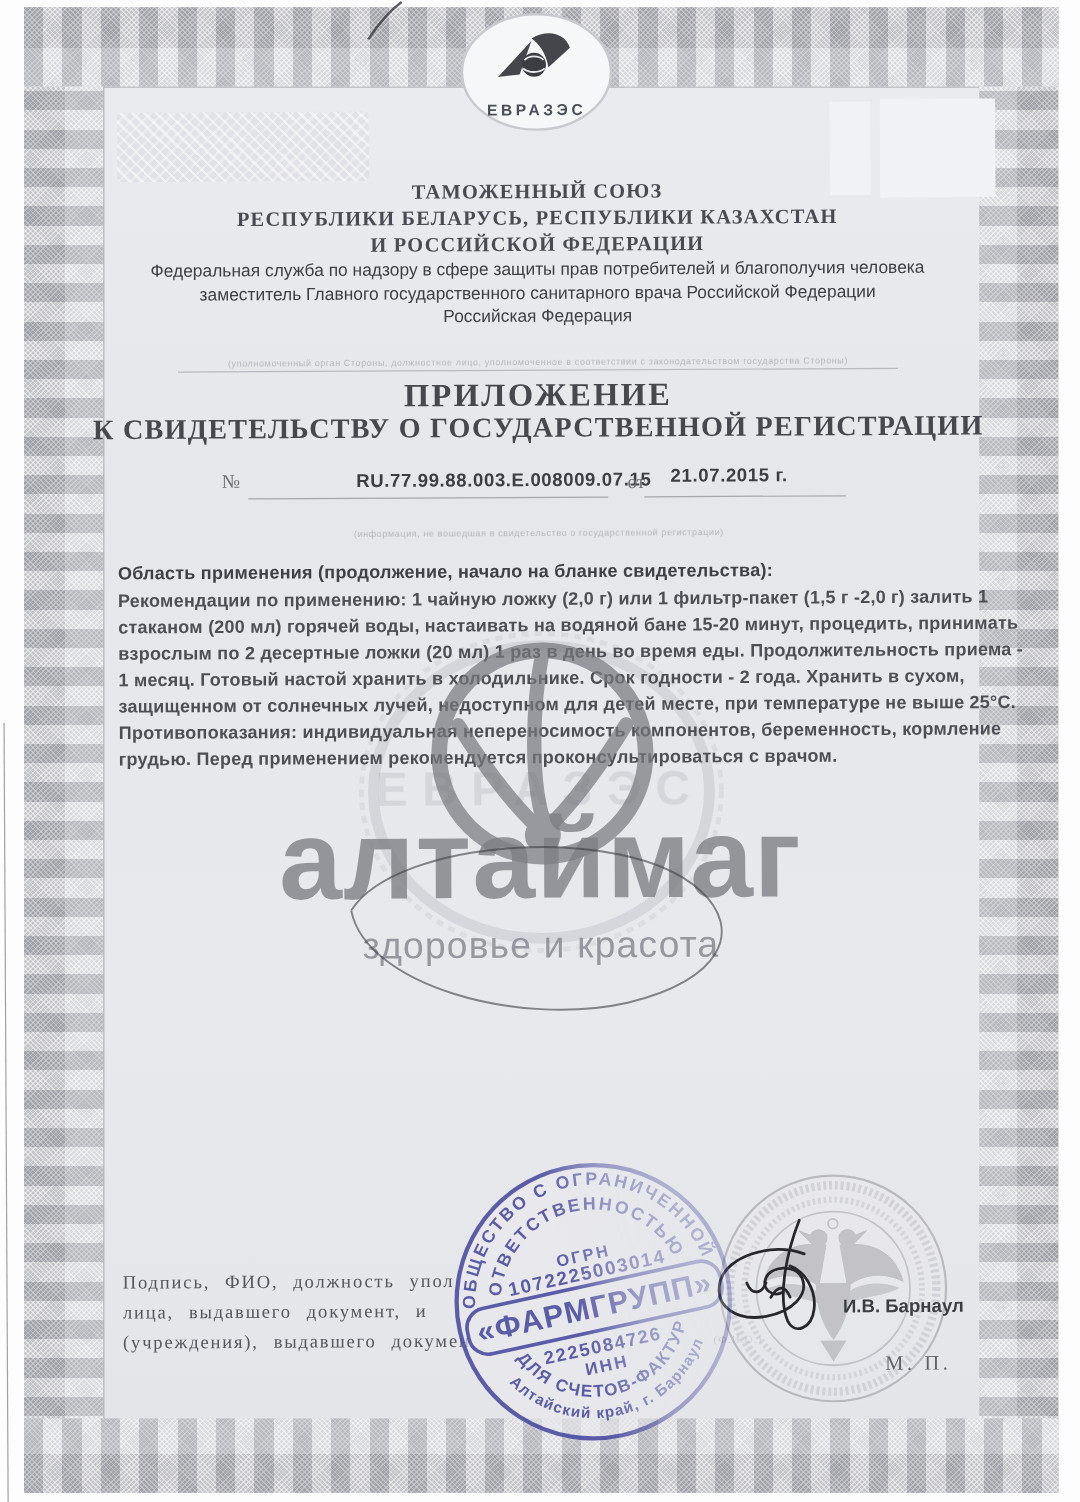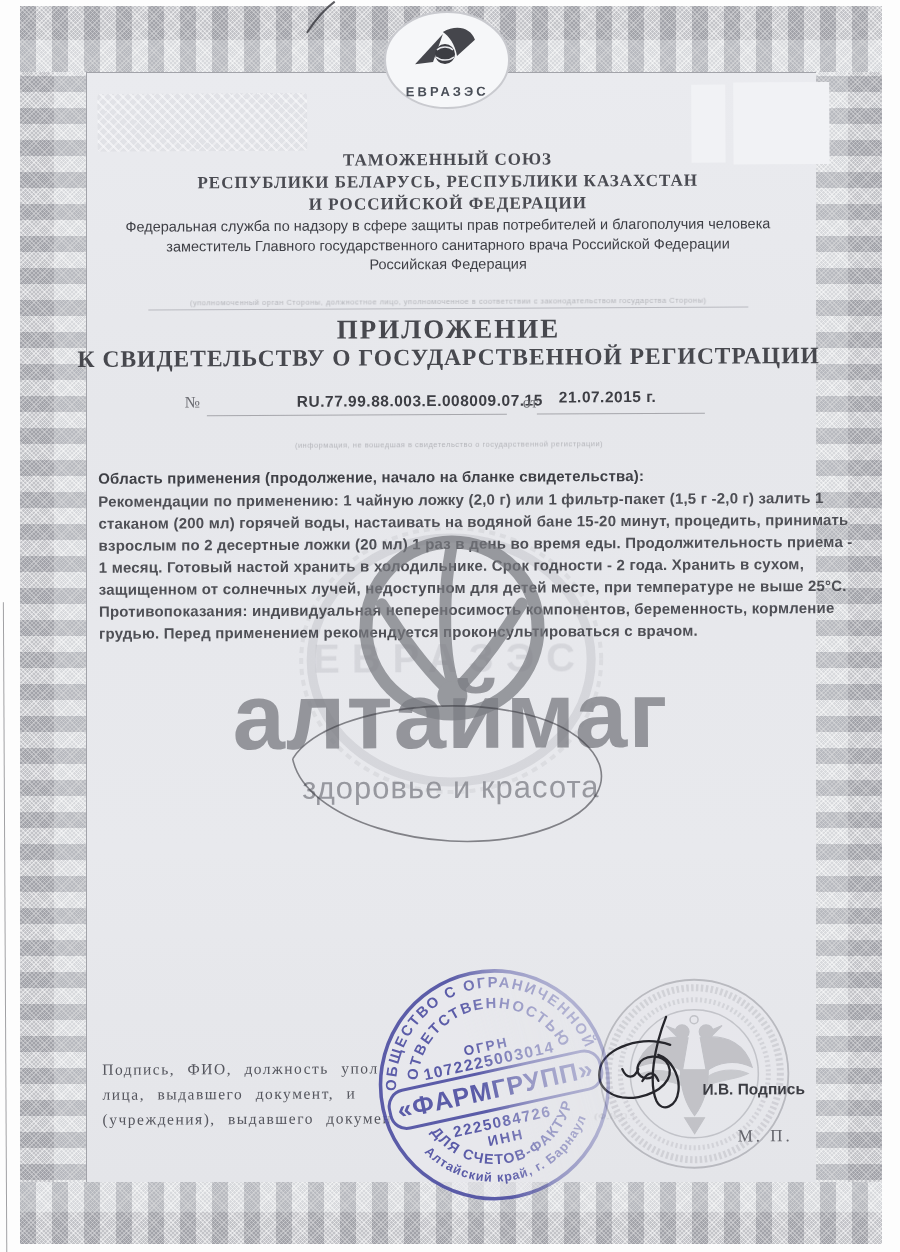--- a/index.html
+++ b/index.html
@@ -173,21 +173,21 @@
     </g>
   </svg>
 
   <svg class="abs" style="left:560px;top:1000px;" width="160" height="130">
     <g stroke="#26262c" stroke-width="2.3" fill="none" stroke-linecap="round">
       <path d="M108,46 C80,36 44,48 38,68 C32,90 52,102 76,98 C98,94 112,80 106,66 C100,54 80,56 76,66 C72,76 82,82 90,78"></path>
       <path d="M60,70 C64,80 72,80 76,70 M80,82 C86,72 92,72 96,82"></path>
       <path d="M104,18 C92,48 86,84 94,102 C100,114 114,108 116,92 C118,76 108,60 96,56"></path>
     </g>
   </svg>
-  <div class="abs sans signer" style="left:700px;top:1082px;">И.В. Подпись</div>
+  <div class="abs sans signer" style="left:700px;top:1082px;">И.В. Барнаул</div>
   <div class="abs mp" style="left:735px;top:1128px;">М. П.</div>
 
   <div class="abs stamp-blue" style="left:370px;top:963px;width:244px;height:244px;">
     <svg width="244" height="244" viewBox="0 0 240 240">
       <defs>
         <path id="arcTO" d="M 26,145 A 97,97 0 1 1 214,145"></path>
         <path id="arcTI" d="M 50,150 A 76,76 0 1 1 190,150"></path>
         <path id="arcBI" d="M 48,150 A 78,78 0 0 0 192,150"></path>
         <path id="arcBO" d="M 33,160 A 96,96 0 0 0 207,160"></path>
       </defs>

